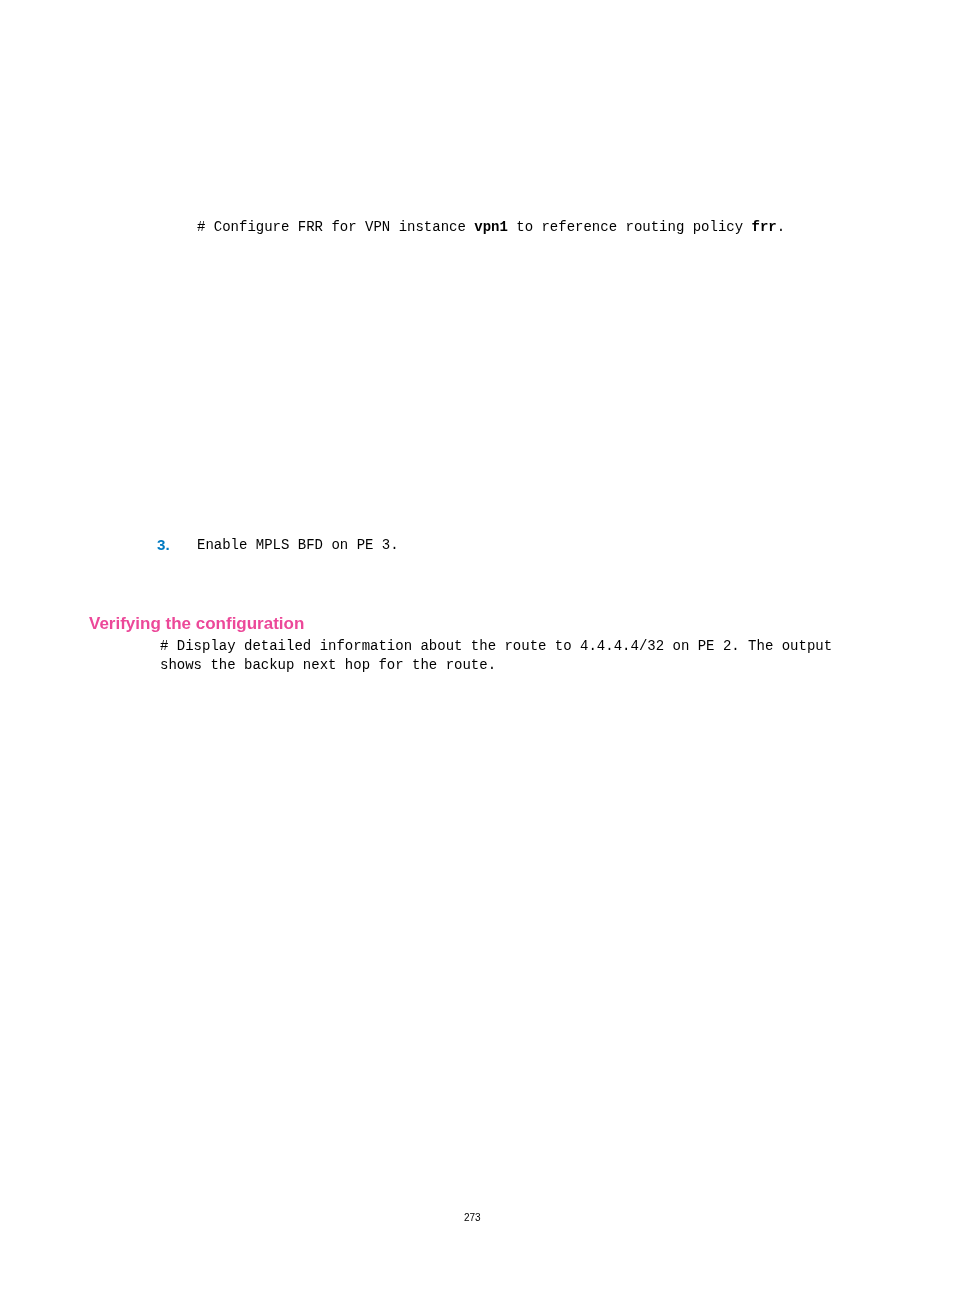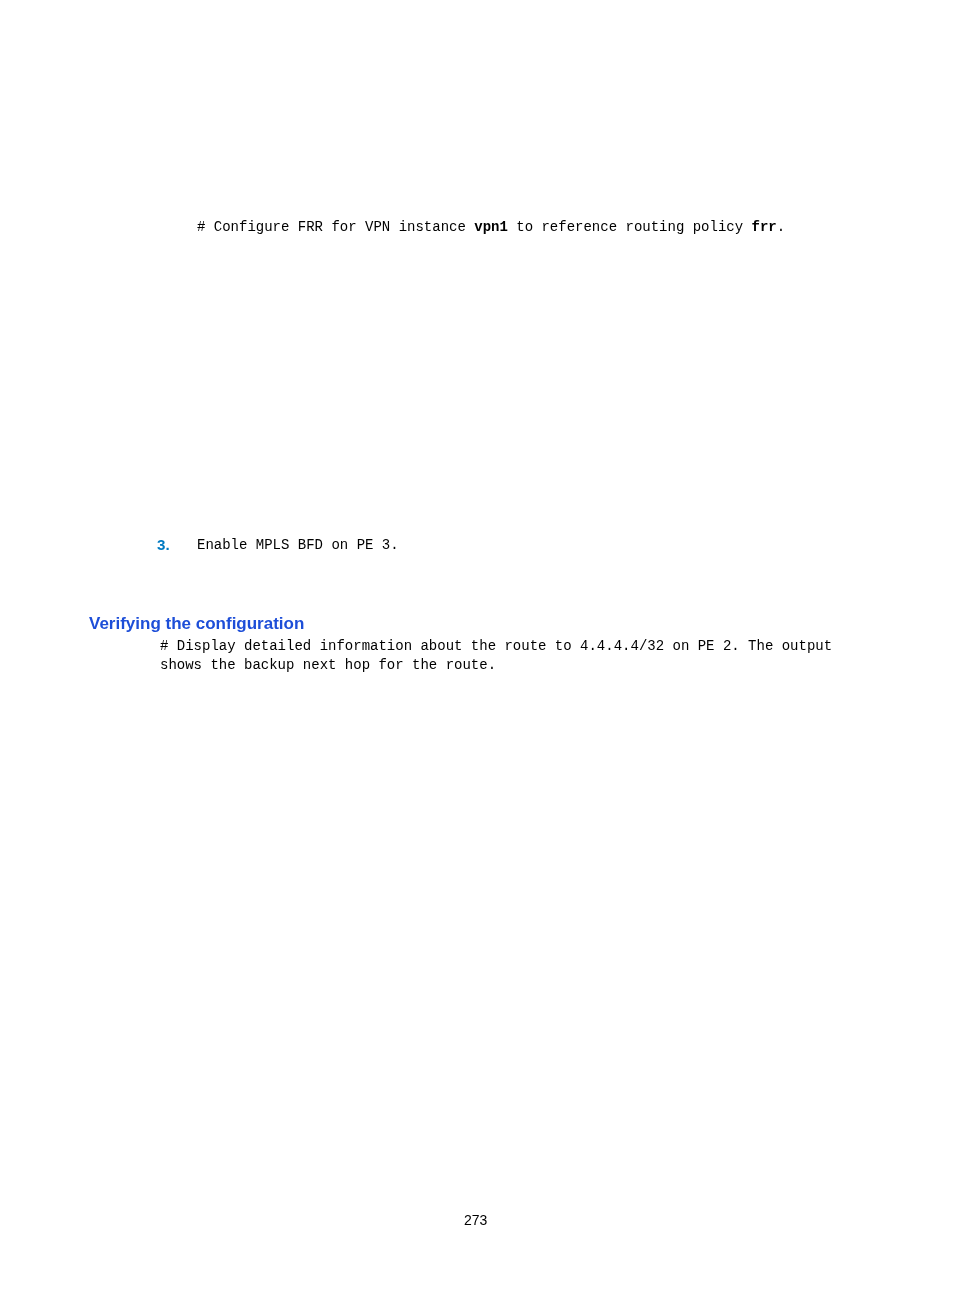--- a/index.html
+++ b/index.html
@@ -22,31 +22,31 @@
     position: absolute;
     font-size: 14px;
     line-height: 1.34;
     font-weight: 400;
     font-family: Liberation Mono, monospace;
   }
   .heading {
     position: absolute;
     font-size: 17px;
     font-weight: 700;
-    color: #1d4ed8;
+    color: #ec4899;
   }
   .list-num {
     position: absolute;
     font-size: 15.2px;
     font-weight: 700;
     color: #007ac2;
   }
   .page-num {
     position: absolute;
-    font-size: 14px;
+    font-size: 10px;
     color: #000;
   }
   b { font-weight: 700; }
 </style>
 </head>
 <body>
 
 <div class="page">
 
   <div class="body-text" style="left:197px; top:218px; width:670px;">

